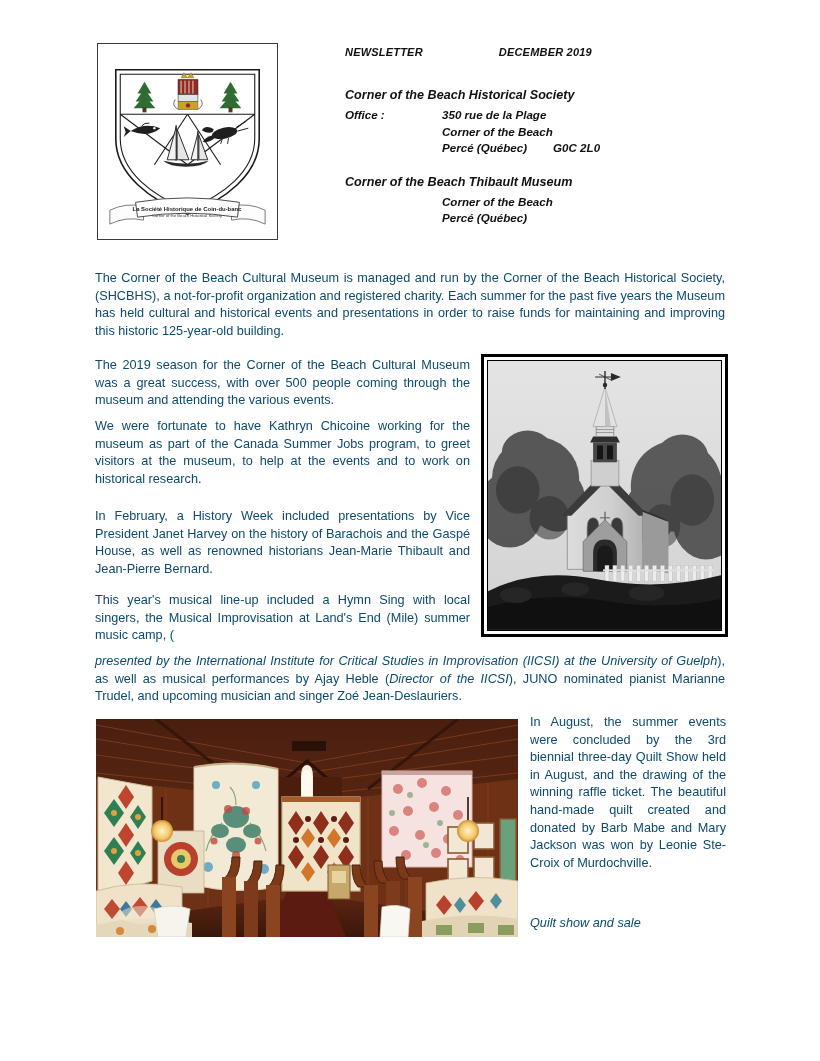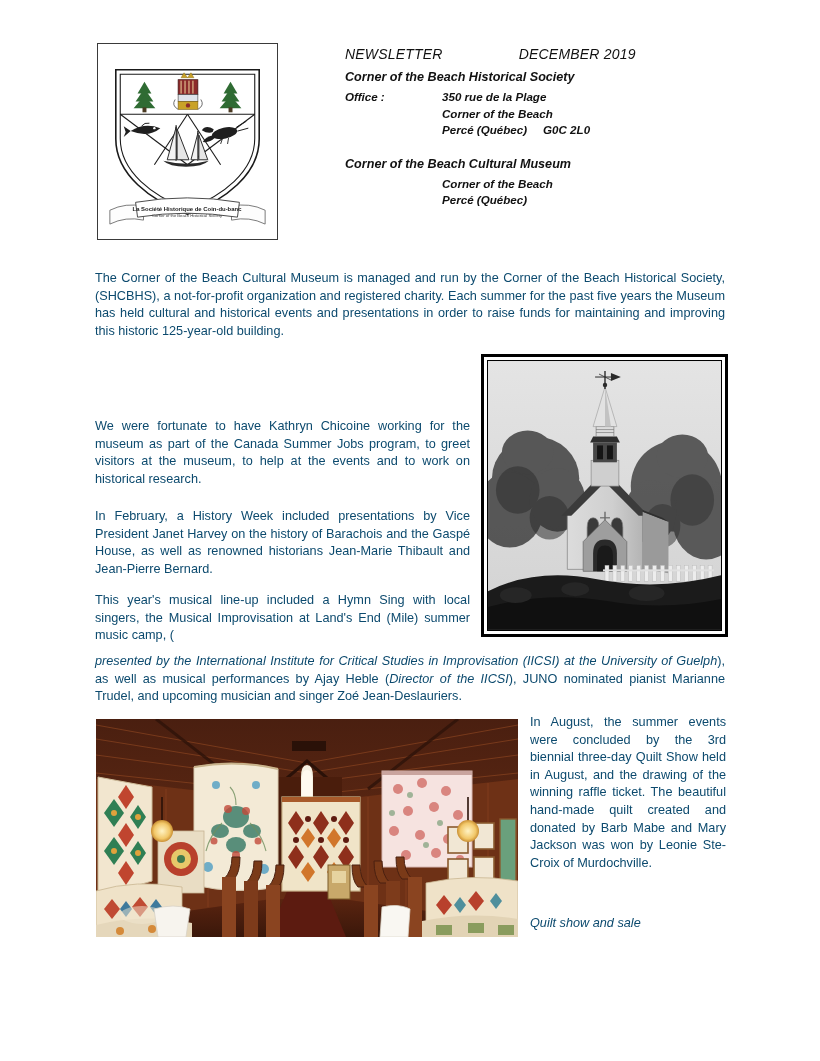--- a/index.html
+++ b/index.html
@@ -36,44 +36,44 @@
   .crest-box svg { display: block; width: 100%; height: 100%; }
 
   .header-text {
     position: absolute;
     left: 345px;
     top: 46px;
     width: 400px;
   }
   .news-line {
     font-style: italic;
-    font-weight: normal;
-    font-size: 14px;
+    font-weight: bold;
+    font-size: 11px;
     letter-spacing: 0.2px;
     white-space: pre;
-    margin-bottom: 8px;
+    margin-bottom: 30px;
   }
   .news-line .gap { display: inline-block; width: 76px; }
 
   .org-title {
     font-style: italic;
     font-weight: bold;
     font-size: 12.6px;
     margin-bottom: 5px;
   }
   .addr-row {
     font-style: italic;
     font-size: 11.6px;
     line-height: 16.6px;
     display: flex;
     font-weight: bold;
   }
   .addr-label { width: 97px; flex: none; }
   .addr-val { flex: 1; }
-  .addr-val .pc { display: inline-block; padding-left: 16px; }
+  .addr-val .pc { display: inline-block; padding-left: 26px; }
   .block-gap { height: 18px; }
 
   
   .para {
     position: absolute;
     font-size: 12.7px;
     line-height: 17.6px;
     text-align: justify;
     color: #0c4a6e;
   }
@@ -222,35 +222,36 @@
     </div>
     <div class="addr-row">
       <span class="addr-label"></span>
       <span class="addr-val">
         <span>Percé (Québec)</span><span class="pc">G0C 2L0</span>
       </span>
     </div>
 
     <div class="block-gap"></div>
 
-    <div class="org-title">Corner of the Beach Cultural Museum</div>
+    <div class="org-title">Corner of the Beach Thibault Museum</div>
     <div class="addr-row">
       <span class="addr-label"></span>
     </div>
     <div class="addr-row">
       <span class="addr-label"></span>
       <span class="addr-val">Corner of the Beach</span>
     </div>
     <div class="addr-row">
       <span class="addr-label"></span>
       <span class="addr-val">Percé (Québec)</span>
     </div>
   </div>
 
   <div class="para p1">The Corner of the Beach Cultural Museum is managed and run by the Corner of the Beach Historical Society, (SHCBHS), a not-for-profit organization and registered charity.  Each summer for the past five years the Museum has held cultural and historical events and presentations in order to raise funds for maintaining and improving this historic 125-year-old building.</div>
+  <div class="para p2">The 2019 season for the Corner of the Beach Cultural Museum was a great success, with over 500 people coming through the museum and attending the various events.</div>
   <div class="para p3">We were fortunate to have Kathryn Chicoine working for the museum as part of the Canada Summer Jobs program, to greet visitors at the museum, to help at the events and to work on historical research.</div>
   <div class="para p4">In February, a History Week included presentations by Vice President Janet Harvey on the history of Barachois and the Gaspé House, as well as renowned historians Jean-Marie Thibault and Jean-Pierre Bernard.</div>
 
   <div class="para p5"><span>This year's musical line-up included a Hymn Sing with local singers, the Musical Improvisation at Land's End (Mile) summer music camp, (</span></div>
 
   <div class="para p5b"><i>presented by the International Institute for Critical Studies in Improvisation (IICSI) at the University of Guelph</i><span>), as well as musical performances by Ajay Heble (</span><i>Director of the IICSI</i><span>), JUNO nominated pianist  Marianne Trudel, and upcoming musician and singer Zoé Jean-Deslauriers.</span></div>
 
   <div class="para p6">In August, the summer events were concluded by the 3rd biennial three-day Quilt Show held in August, and the drawing of the winning raffle ticket.  The beautiful hand-made quilt created and donated by Barb Mabe and Mary Jackson was won by Leonie Ste-Croix of Murdochville.</div>
   <div class="para cap1 last-left">Quilt show and sale</div>
 

